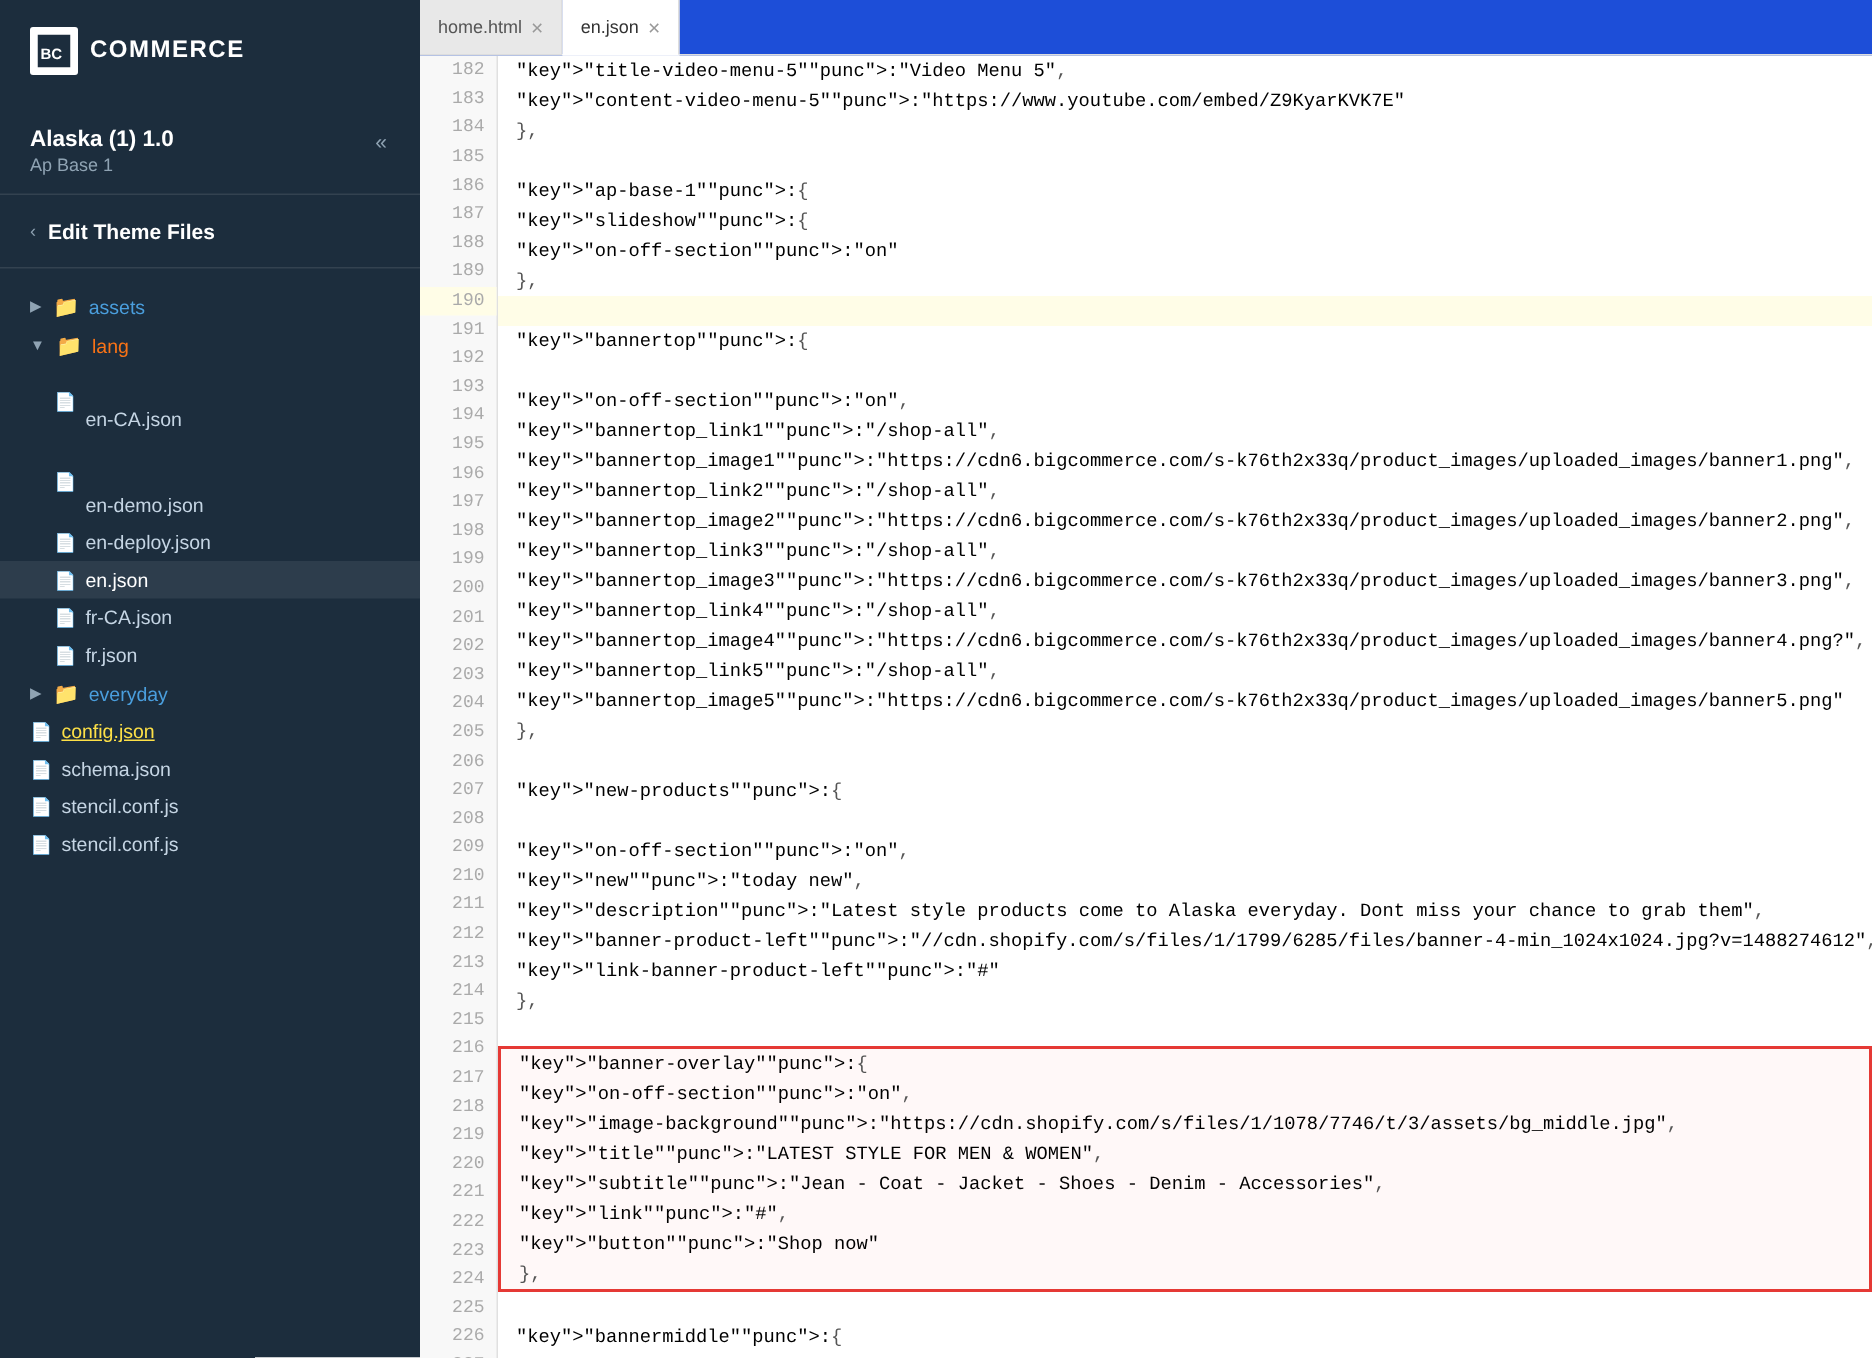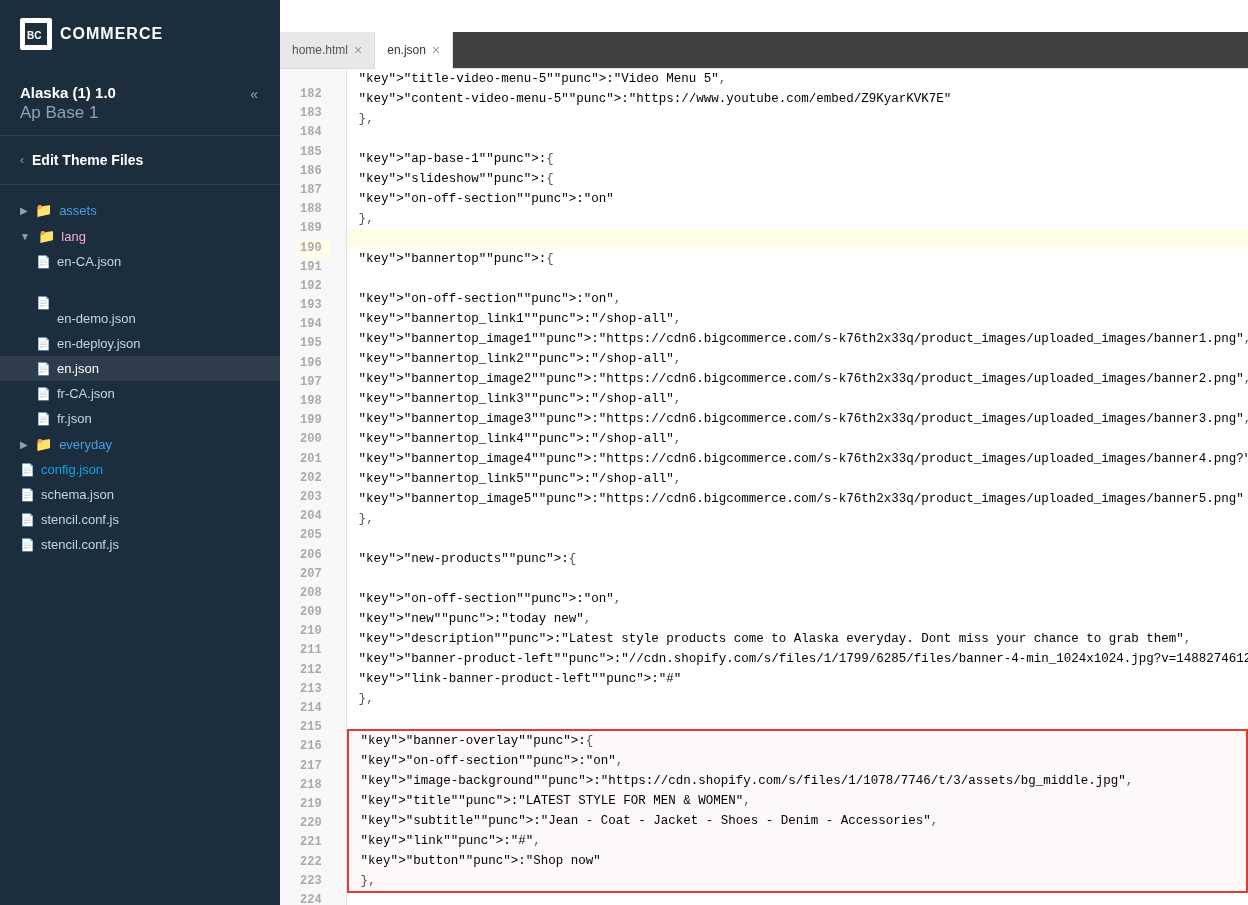--- a/index.html
+++ b/index.html
@@ -49,21 +49,21 @@
       display: flex;
       justify-content: space-between;
       align-items: flex-start;
     }
     .store-name {
       font-size: 15px;
       font-weight: 600;
       color: #fff;
     }
     .store-sub {
-      font-size: 17px;
+      font-size: 12px;
       color: #8fa3b3;
       margin-top: 2px;
     }
     .collapse-btn {
       color: #8fa3b3;
       cursor: pointer;
       font-size: 14px;
       padding: 2px;
     }
     .edit-theme-section {
@@ -110,24 +110,23 @@
       flex: 1;
       display: flex;
       flex-direction: column;
       background: #fff;
       overflow: hidden;
     }
 
     
     .tabs-bar {
       display: flex;
-      background: #404040;
+      background: #1d4ed8;
       border-bottom: 1px solid #ddd;
       min-height: 36px;
-      margin-top: 32px;
     }
     .tab {
       display: flex;
       align-items: center;
       padding: 0 12px;
       gap: 6px;
       font-size: 12px;
       cursor: pointer;
       color: #555;
       border-right: 1px solid #ddd;
@@ -153,26 +152,25 @@
       font-family: 'Consolas', 'Monaco', 'Courier New', monospace;
       font-size: 12.5px;
       line-height: 1.6;
       background: #fff;
       display: flex;
     }
     .line-numbers {
       min-width: 52px;
       background: #f8f8f8;
       border-right: 1px solid #e0e0e0;
-      padding: 16px;
+      padding: 0;
       text-align: right;
       color: #aaa;
       font-size: 12px;
       user-select: none;
-      font-weight: bold;
     }
     .line-number {
       padding: 0 8px 0 4px;
       display: block;
       line-height: 1.6;
       font-size: 12px;
     }
     .line-number.highlighted {
       background: #fffde7;
     }
@@ -231,25 +229,25 @@
   <div class="file-tree">
 
   <div class="tree-item">
         <span class="expand-arrow">▶</span>
         <span class="folder-icon tree-folder">📁</span>
         <span style="color: rgb(74, 158, 221);">assets</span>
       </div>
       <div class="tree-item">
         <span class="expand-arrow">▼</span>
         <span class="folder-icon tree-folder">📁</span>
-        <span style="color: #f9a8d4;">lang</span>
+        <span style="color: #f97316;">lang</span>
       </div>
       <div class="tree-item indent-1">
         <span class="file-icon tree-file">📄</span>
-        <span style="color: rgb(197, 213, 228);">en-CA.json</span>
+        <span style="color: rgb(197, 213, 228); margin-top: 24px;">en-CA.json</span>
       </div>
       <div class="tree-item indent-1">
         <span class="file-icon tree-file">📄</span>
         <span style="color: rgb(197, 213, 228); margin-top: 32px;">en-demo.json</span>
       </div>
       <div class="tree-item indent-1">
         <span class="file-icon tree-file">📄</span>
         <span style="color: rgb(197, 213, 228);">en-deploy.json</span>
       </div>
       <div class="tree-item active indent-1">
@@ -264,21 +262,21 @@
         <span class="file-icon tree-file">📄</span>
         <span style="color: rgb(197, 213, 228);">fr.json</span>
       </div>
       <div class="tree-item">
         <span class="expand-arrow">▶</span>
         <span class="folder-icon tree-folder">📁</span>
         <span style="color: rgb(74, 158, 221);">everyday</span>
       </div>
       <div class="tree-item">
         <span class="file-icon tree-file">📄</span>
-        <span style="color: #0ea5e9;">config.json</span>
+        <span style="color: #fde047; text-decoration: underline;">config.json</span>
       </div>
       <div class="tree-item">
         <span class="file-icon tree-file">📄</span>
         <span style="color: rgb(197, 213, 228);">schema.json</span>
       </div>
       <div class="tree-item">
         <span class="file-icon tree-file">📄</span>
         <span style="color: rgb(197, 213, 228);">stencil.conf.js</span>
       </div>
       <div class="tree-item">

